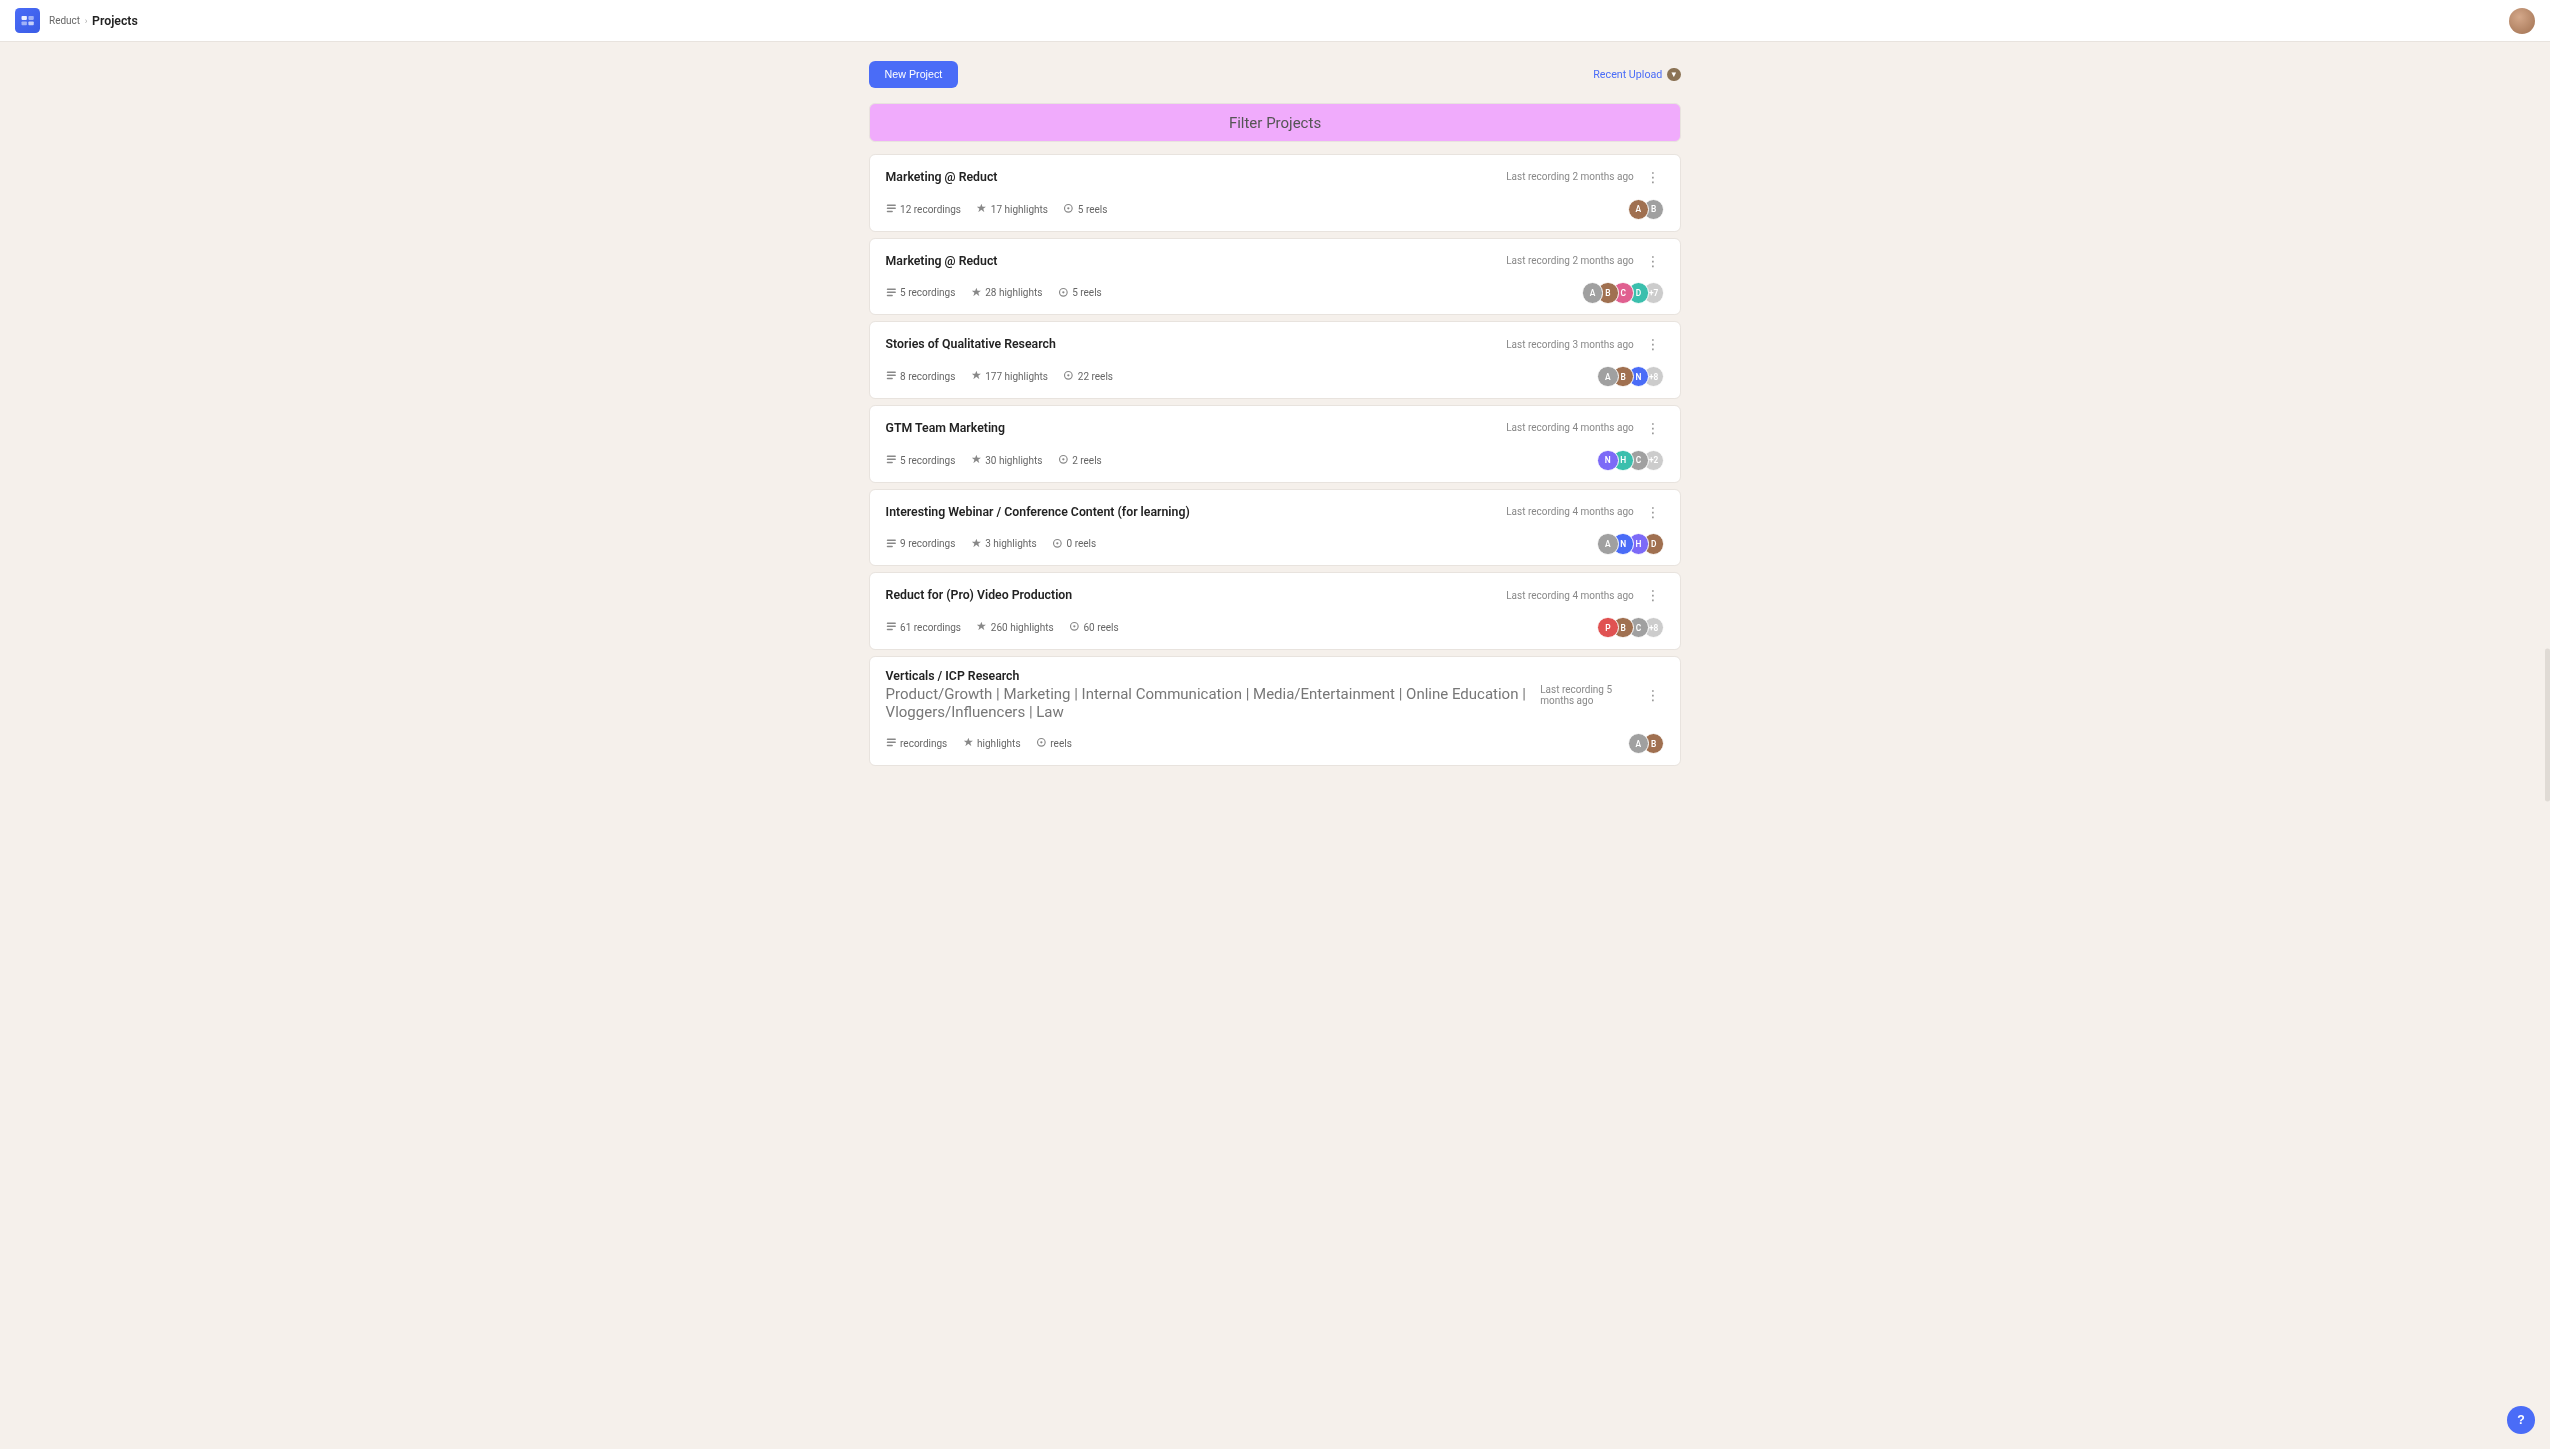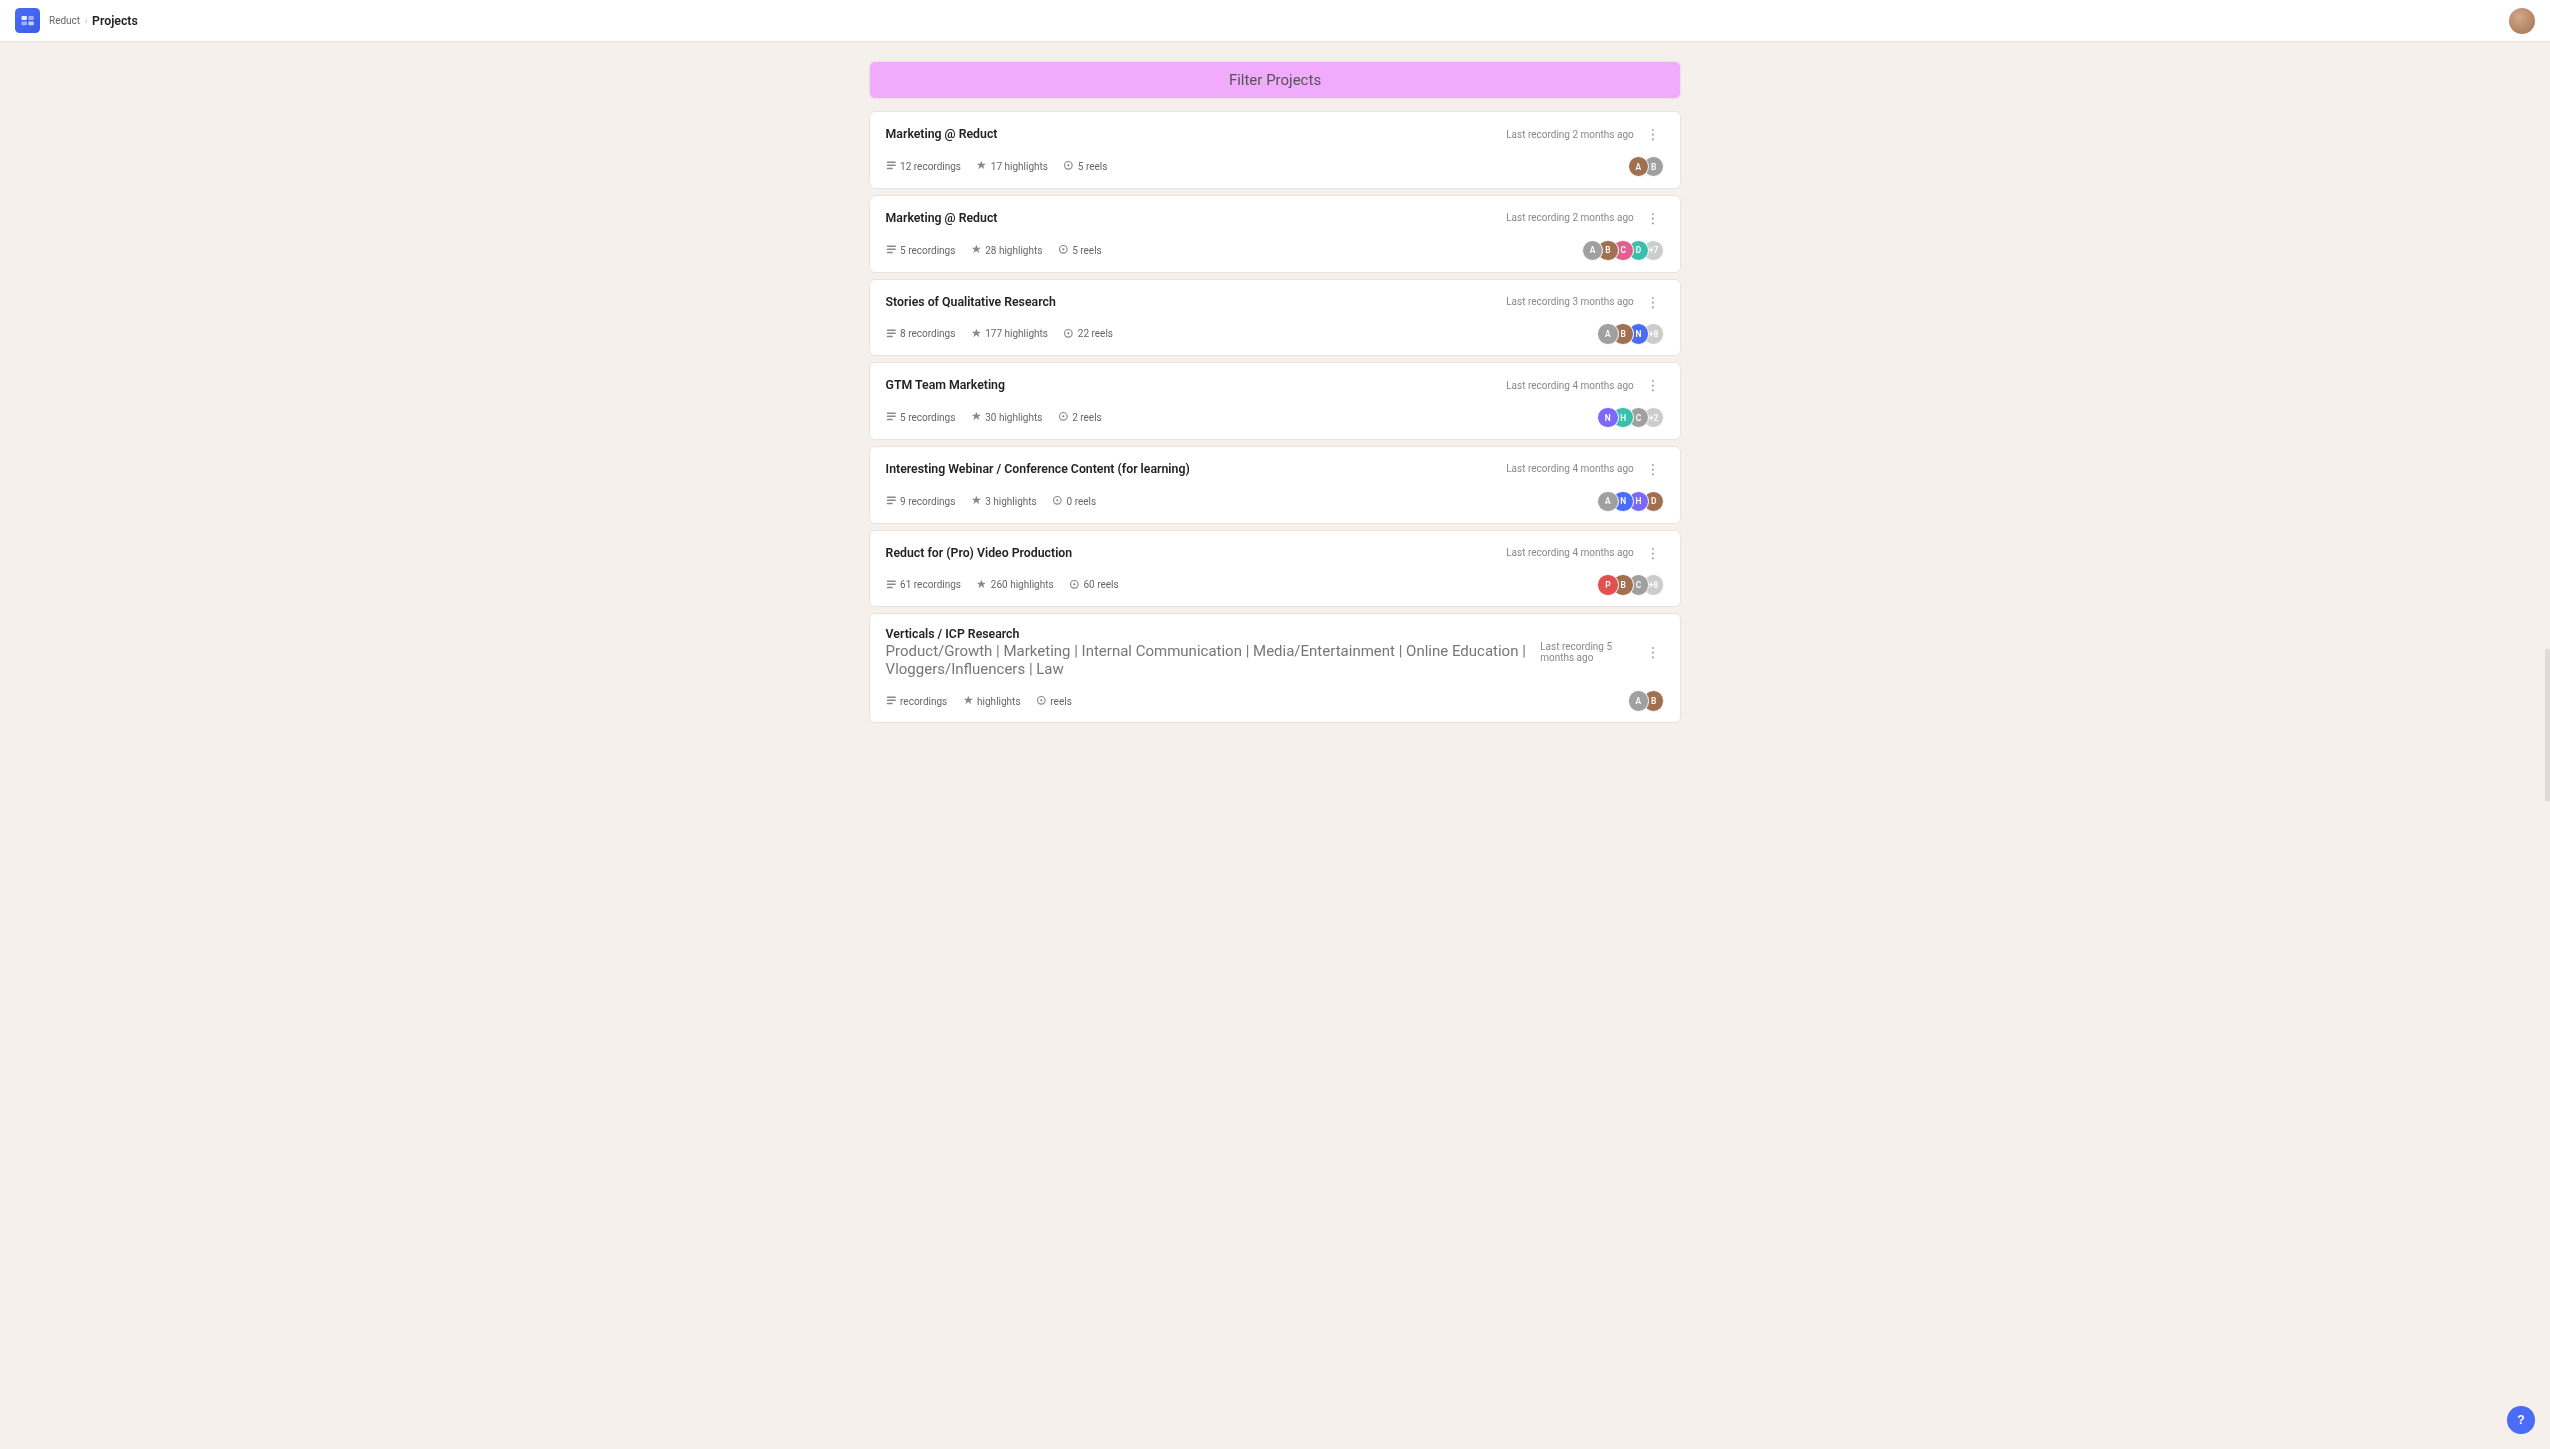--- a/index.html
+++ b/index.html
@@ -293,20 +293,27 @@
   </nav>
   <div class="header-right">
     <div class="avatar-circle">
       <div class="avatar-img" style="background: radial-gradient(circle at 40% 35%, #d4a88a, #a07050);"></div>
     </div>
   </div>
 </header>
 
 <main class="main">
 
+  <div class="top-bar">
+    <button class="btn-new-project">New Project</button>
+    <div class="recent-upload">
+      <span>Recent Upload</span>
+      <div class="recent-upload-arrow">▼</div>
+    </div>
+  </div>
 
   <div class="filter-bar">
     <span>Filter Projects</span>
   </div>
 
   <div id="projects-container">
       <div class="project-card">
       <div class="project-card-top">
         <div>
           <div class="project-name">Marketing @ Reduct</div>

